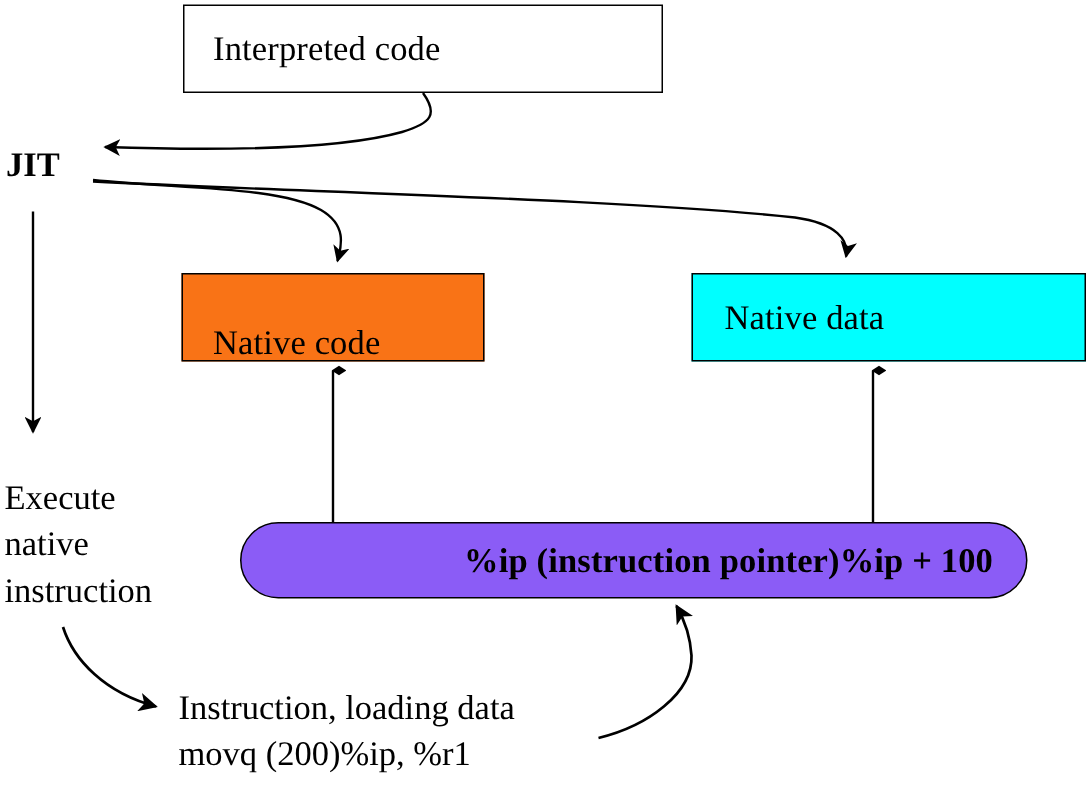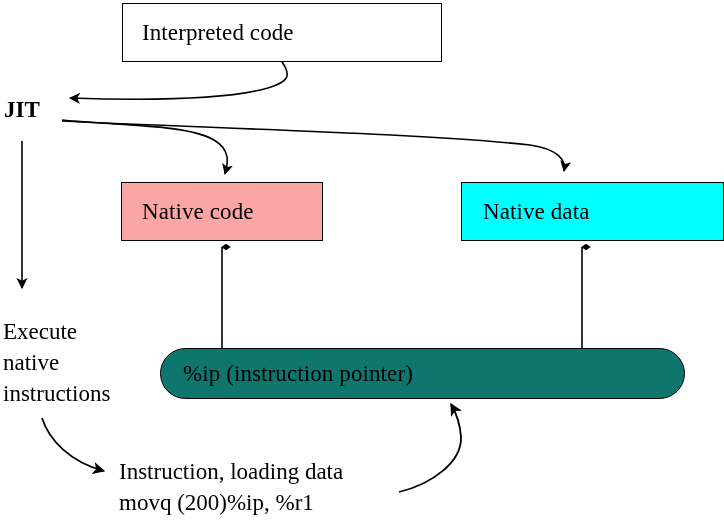--- a/index.html
+++ b/index.html
@@ -68,23 +68,24 @@
     height: 59px;
     padding-left: 21px;
   }
   
   #box-ip {
     left: 160px;
     top: 348px;
     width: 525px;
     height: 51px;
     border-radius: 26px;
-    background: #0f766e;
+    background: #8b5cf6;
     padding: 0 22px;
-    justify-content: flex-start;
+    justify-content: flex-end;
+    font-weight: bold;
   }
   #label-jit {
     left: 4px;
     top: 94px;
     font-weight: bold;
   }
   #label-execute {
     left: 3px;
     top: 316px;
   }
@@ -125,34 +126,35 @@
 
     <path d="M 42 418 C 49 440 70 462 104 471" fill="none" stroke="#000000" stroke-width="1.8" marker-end="url(#arrow)"></path>
 
     <path d="M 399 492 C 432 484 462 462 461 437 C 460 421 455 411 451 404" fill="none" stroke="#000000" stroke-width="1.8" marker-end="url(#arrow)"></path>
   </svg>
 
   <div class="node" id="box-interpreted">
     <span class="node-label">Interpreted code</span>
   </div>
 
-  <div class="node" id="box-native-code" style="background:#fca5a5;">
+  <div class="node" id="box-native-code" style="background:#f97316;align-items:flex-end;">
     <span class="node-label">Native code</span>
   </div>
 
   <div class="node" id="box-native-data" style="background:#00FFFF;">
     <span class="node-label">Native data</span>
   </div>
 
   <div class="node" id="box-ip">
     <span class="node-label">%ip (instruction pointer)</span>
+    <span class="node-label">%ip + 100</span>
   </div>
 
   <div class="plain-text" id="label-jit">JIT</div>
 
   <div class="plain-text" id="label-execute">Execute
 native
-instructions</div>
+instruction</div>
 
   <div class="plain-text" id="label-instruction">Instruction, loading data
 movq (200)%ip, %r1</div>
 
 </div>
 
 </body></html>

